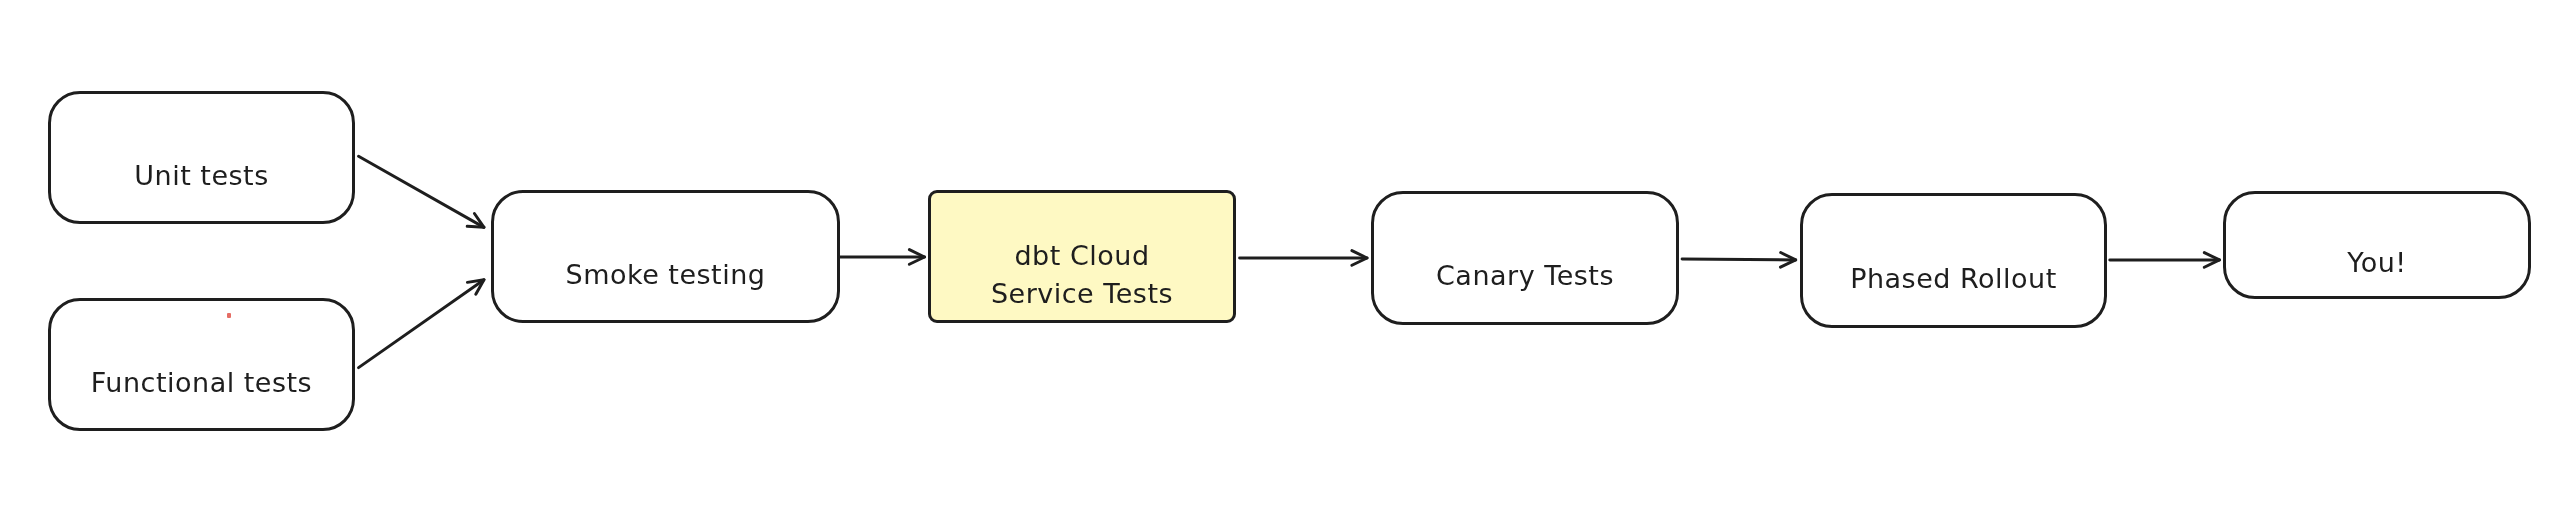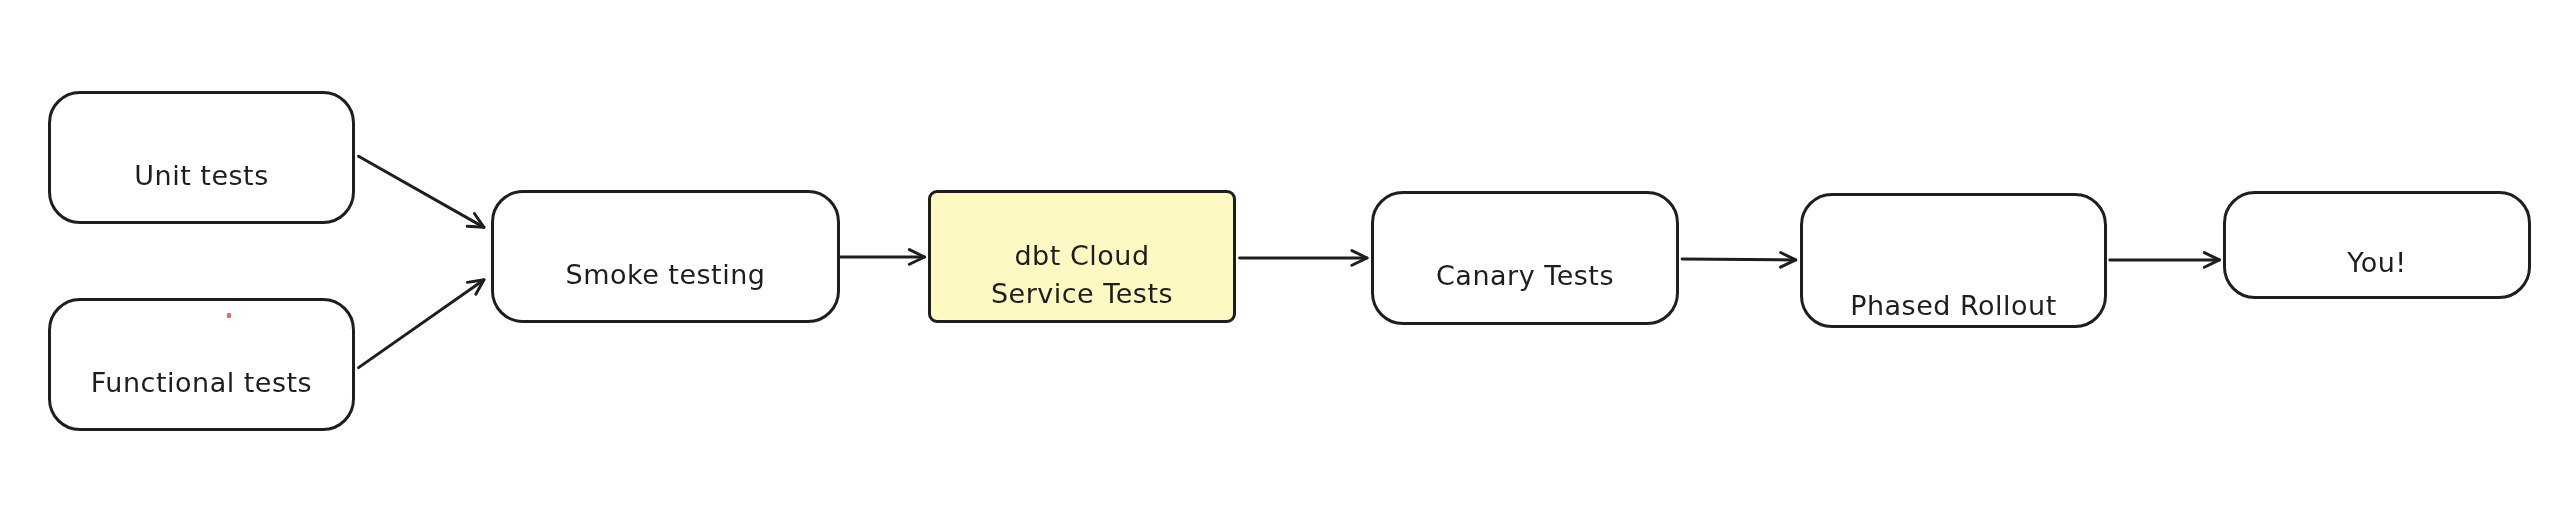--- a/index.html
+++ b/index.html
@@ -96,21 +96,21 @@
       <div class="node" style="left: 491px; top: 190px; width: 349px; height: 133px; border-color: rgb(30, 30, 30); background: rgb(255, 255, 255);">
         <span class="node-label" style="color: rgb(30, 30, 30);">Smoke testing</span>
       </div>
       <div class="node" style="left: 928px; top: 190px; width: 308px; height: 133px; border-color: rgb(30, 30, 30); background: #fef9c3; border-radius: 9px;">
         <span class="node-label" style="color: rgb(30, 30, 30);">dbt Cloud
 Service Tests</span>
       </div>
       <div class="node" style="left: 1371px; top: 191px; width: 308px; height: 134px; border-color: rgb(30, 30, 30); background: rgb(255, 255, 255);">
         <span class="node-label" style="color: rgb(30, 30, 30);">Canary Tests</span>
       </div>
-      <div class="node" style="left: 1800px; top: 193px; width: 307px; height: 135px; border-color: rgb(30, 30, 30); background: rgb(255, 255, 255); align-items: flex-end;">
+      <div class="node" style="left: 1800px; top: 193px; width: 307px; height: 135px; border-color: rgb(30, 30, 30); background: rgb(255, 255, 255);">
         <span class="node-label" style="color: rgb(30, 30, 30);">Phased Rollout</span>
       </div>
       <div class="node" style="left: 2223px; top: 191px; width: 308px; height: 108px; border-color: rgb(30, 30, 30); background: rgb(255, 255, 255);">
         <span class="node-label" style="color: rgb(30, 30, 30);">You!</span>
       </div>
     </div>
   <div class="stray-dot" id="stray-dot" style="left: 227px; top: 313px; background: rgb(224, 84, 74);"></div>
 </div>
 
 

